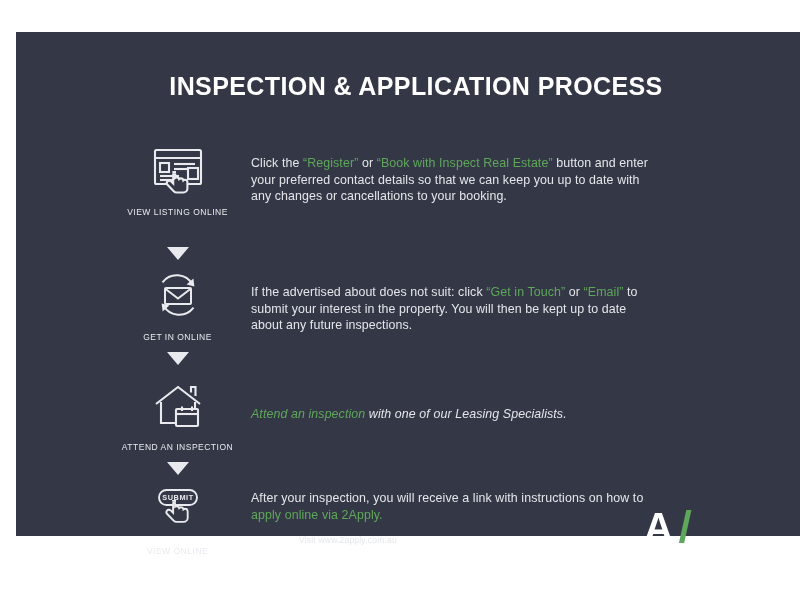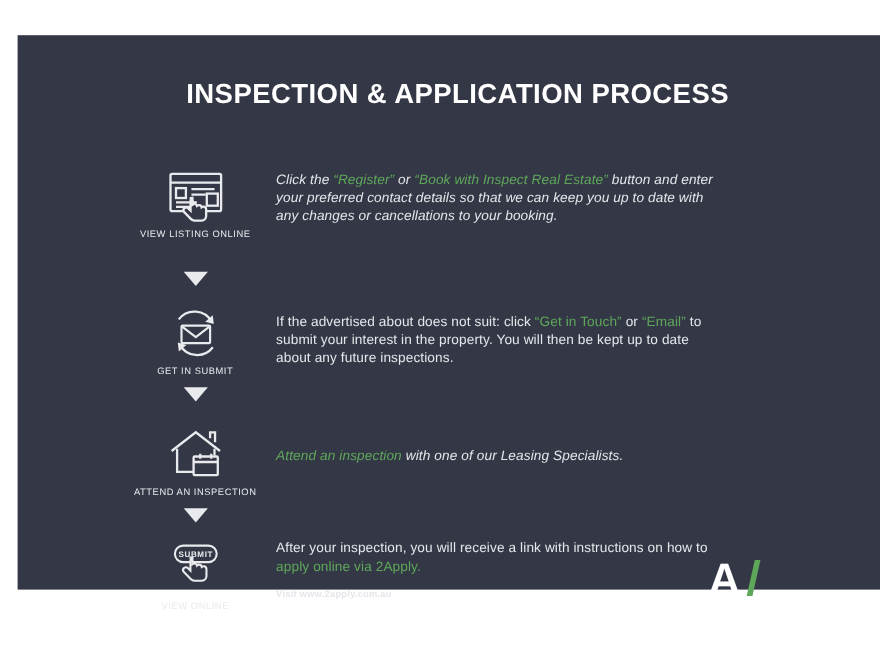--- a/index.html
+++ b/index.html
@@ -33,21 +33,21 @@
   }
   .step-icon-col {
     position:absolute;
     left:95px;
     width:133px;
     text-align:center;
   }
   .icon-box {
     height:58px;
     display:flex;
-    align-items:flex-end;
+    align-items:flex-start;
     justify-content:center;
   }
   .step-label {
     margin-top:4px;
     color:#e9eaee;
     font-size:8.5px;
     font-weight:normal;
     letter-spacing:0.5px;
     white-space:nowrap;
   }
@@ -73,23 +73,24 @@
     display:inline-block;
     width:0; height:0;
     border-left:11px solid transparent;
     border-right:11px solid transparent;
     border-top:13px solid #e9eaee;
   }
 
   .small-note {
     margin-top:11px;
     font-size:8.5px;
-    font-weight:bold;
+    font-weight:normal;
     color:#e4e6ea;
     letter-spacing:0.2px;
+    margin-left:48px;
   }
 
   
   #logo {
     position:absolute;
     left:628px;
     top:470px;
     display:flex;
     align-items:center;
     color:#ffffff;
@@ -123,40 +124,40 @@
           <line x1="25" y1="19" x2="46" y2="19"></line>
           <line x1="25" y1="24" x2="38" y2="24"></line>
           <rect x="39" y="23" width="10" height="11"></rect>
           <line x1="11" y1="31" x2="30" y2="31"></line>
           <line x1="11" y1="35" x2="26" y2="35"></line>
           <path d="M27 27 c-1.6 0 -2.8 1.3 -2.8 2.9 l0 8.6 -2.3 -2.2 c-1.1 -1 -2.7 -0.9 -3.6 0.2 -0.8 1 -0.7 2.4 0.2 3.3 l6.2 6.4 c0.8 0.8 1.9 1.3 3 1.3 l6.6 0 c2.3 0 4.1 -1.8 4.1 -4.1 l0 -6.1 c0 -1.4 -1.1 -2.5 -2.5 -2.5 -0.6 0 -1.2 0.2 -1.6 0.6 -0.2 -1.1 -1.2 -2 -2.4 -2 -0.7 0 -1.3 0.3 -1.8 0.7 -0.3 -1 -1.2 -1.7 -2.3 -1.7 -0.6 0 -1.1 0.2 -1.5 0.5 l0 -2.9 c0 -1.6 -1.3 -2.9 -2.9 -2.9 z" fill="#343846"></path>
         </svg>
       </div>
       <div class="step-label">VIEW LISTING ONLINE</div>
     </div>
-    <div class="step-text" style="top:10px;font-style:italic;"><span>Click the </span><span class="green">“Register”</span><span> or </span><span class="green">“Book with Inspect Real Estate”</span><span> button and enter your preferred contact details so that we can keep you up to date with any changes or cancellations to your booking.</span></div>
+    <div class="step-text" style="top:10px;"><span>Click the </span><span class="green">“Register”</span><span> or </span><span class="green">“Book with Inspect Real Estate”</span><span> button and enter your preferred contact details so that we can keep you up to date with any changes or cancellations to your booking.</span></div>
   </div>
 
   <div class="connector" style="top:215px;">
     <span class="tri"></span>
   </div>
 
   <div class="step" style="top:238px;">
     <div class="step-icon-col">
       <div class="icon-box">
         <svg width="56" height="50" viewBox="0 0 56 50" fill="none" stroke="#e9eaee" stroke-width="2">
           <path d="M42.5 14.5 a18 18 0 0 0 -30 -2.2"></path>
           <path d="M13.5 35.5 a18 18 0 0 0 30 2.2"></path>
           <polygon points="43.4,8.5 44.4,16.6 36.6,14.4" fill="#e9eaee" stroke="none"></polygon>
           <polygon points="12.6,41.5 11.6,33.4 19.4,35.6" fill="#e9eaee" stroke="none"></polygon>
           <rect x="15" y="18" width="26" height="16" rx="1"></rect>
           <polyline points="15.6,19 28,28.5 40.4,19"></polyline>
         </svg>
       </div>
-      <div class="step-label">GET IN SUBMIT</div>
+      <div class="step-label">GET IN ONLINE</div>
     </div>
     <div class="step-text" style="top:14px;"><span>If the advertised about does not suit: click </span><span class="green">“Get in Touch”</span><span> or </span><span class="green">“Email”</span><span> to submit your interest in the property. You will then be kept up to date about any future inspections.</span></div>
   </div>
 
   <div class="connector" style="top:320px;">
     <span class="tri"></span>
   </div>
 
   <div class="step" style="top:348px;">
     <div class="step-icon-col">

